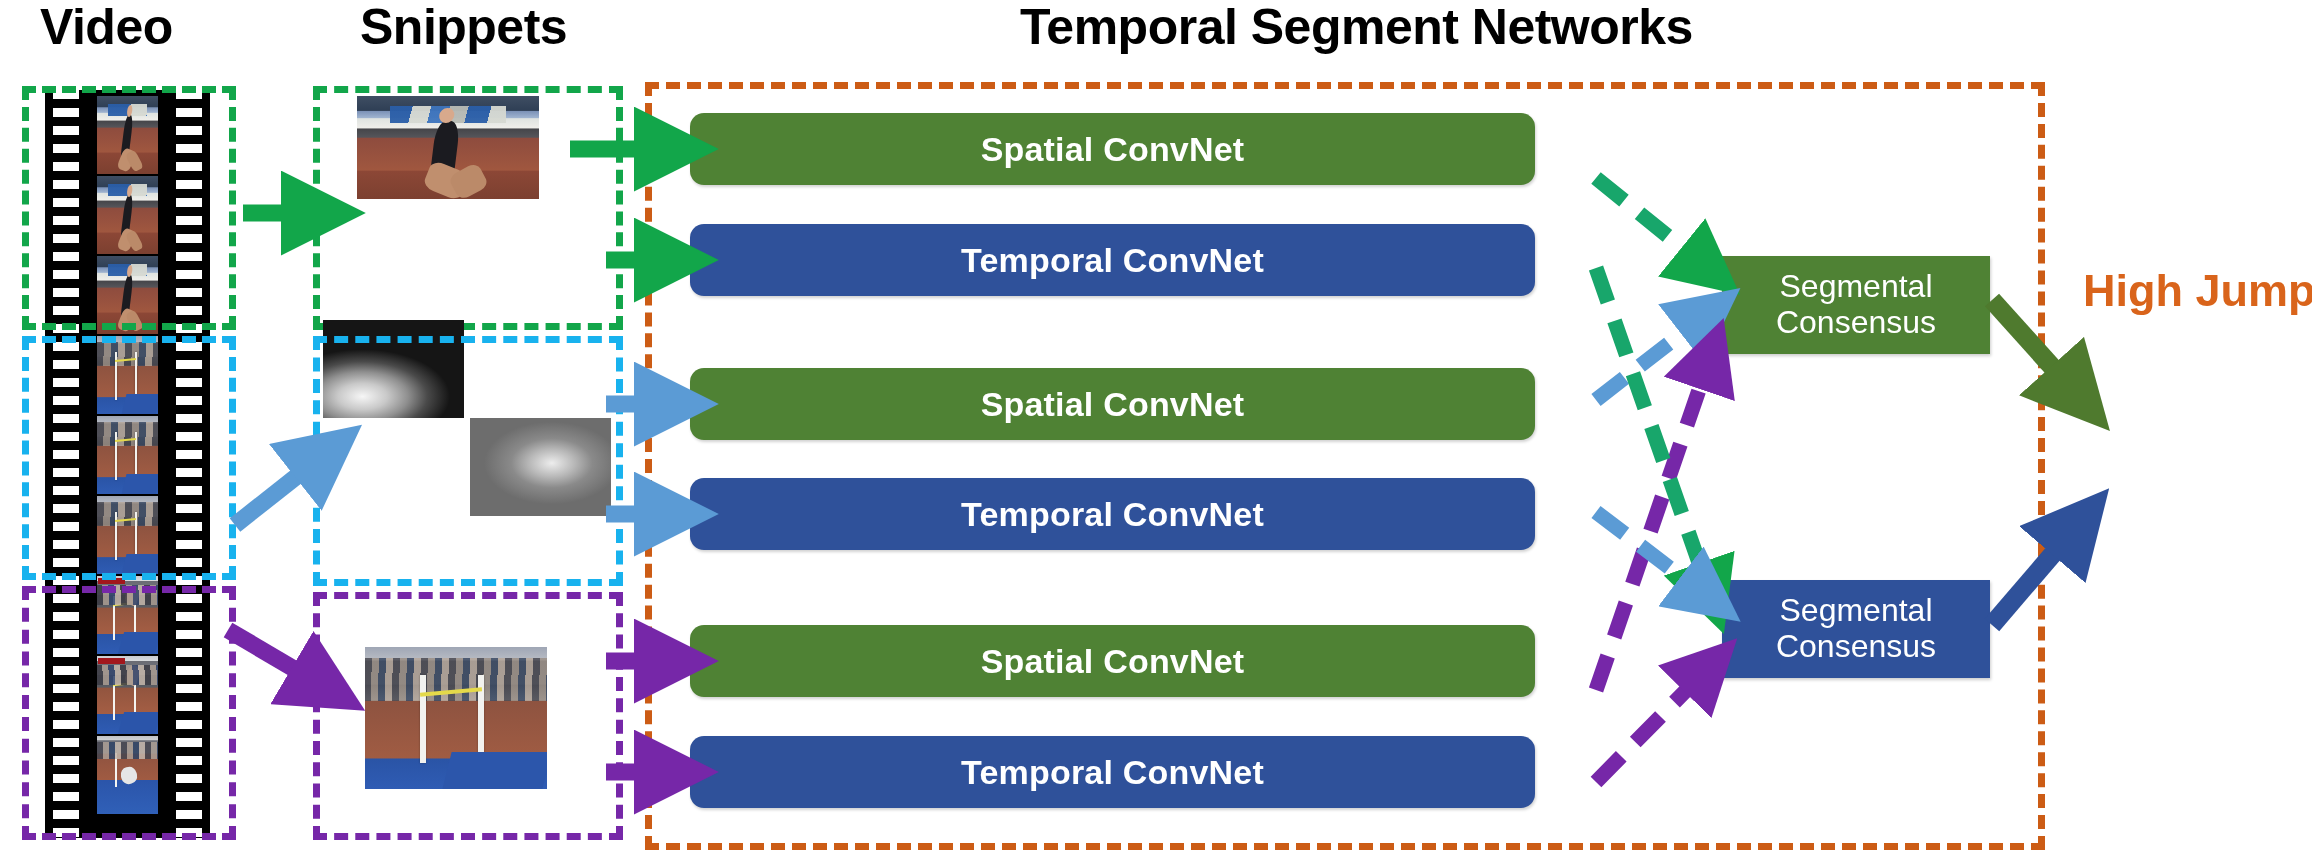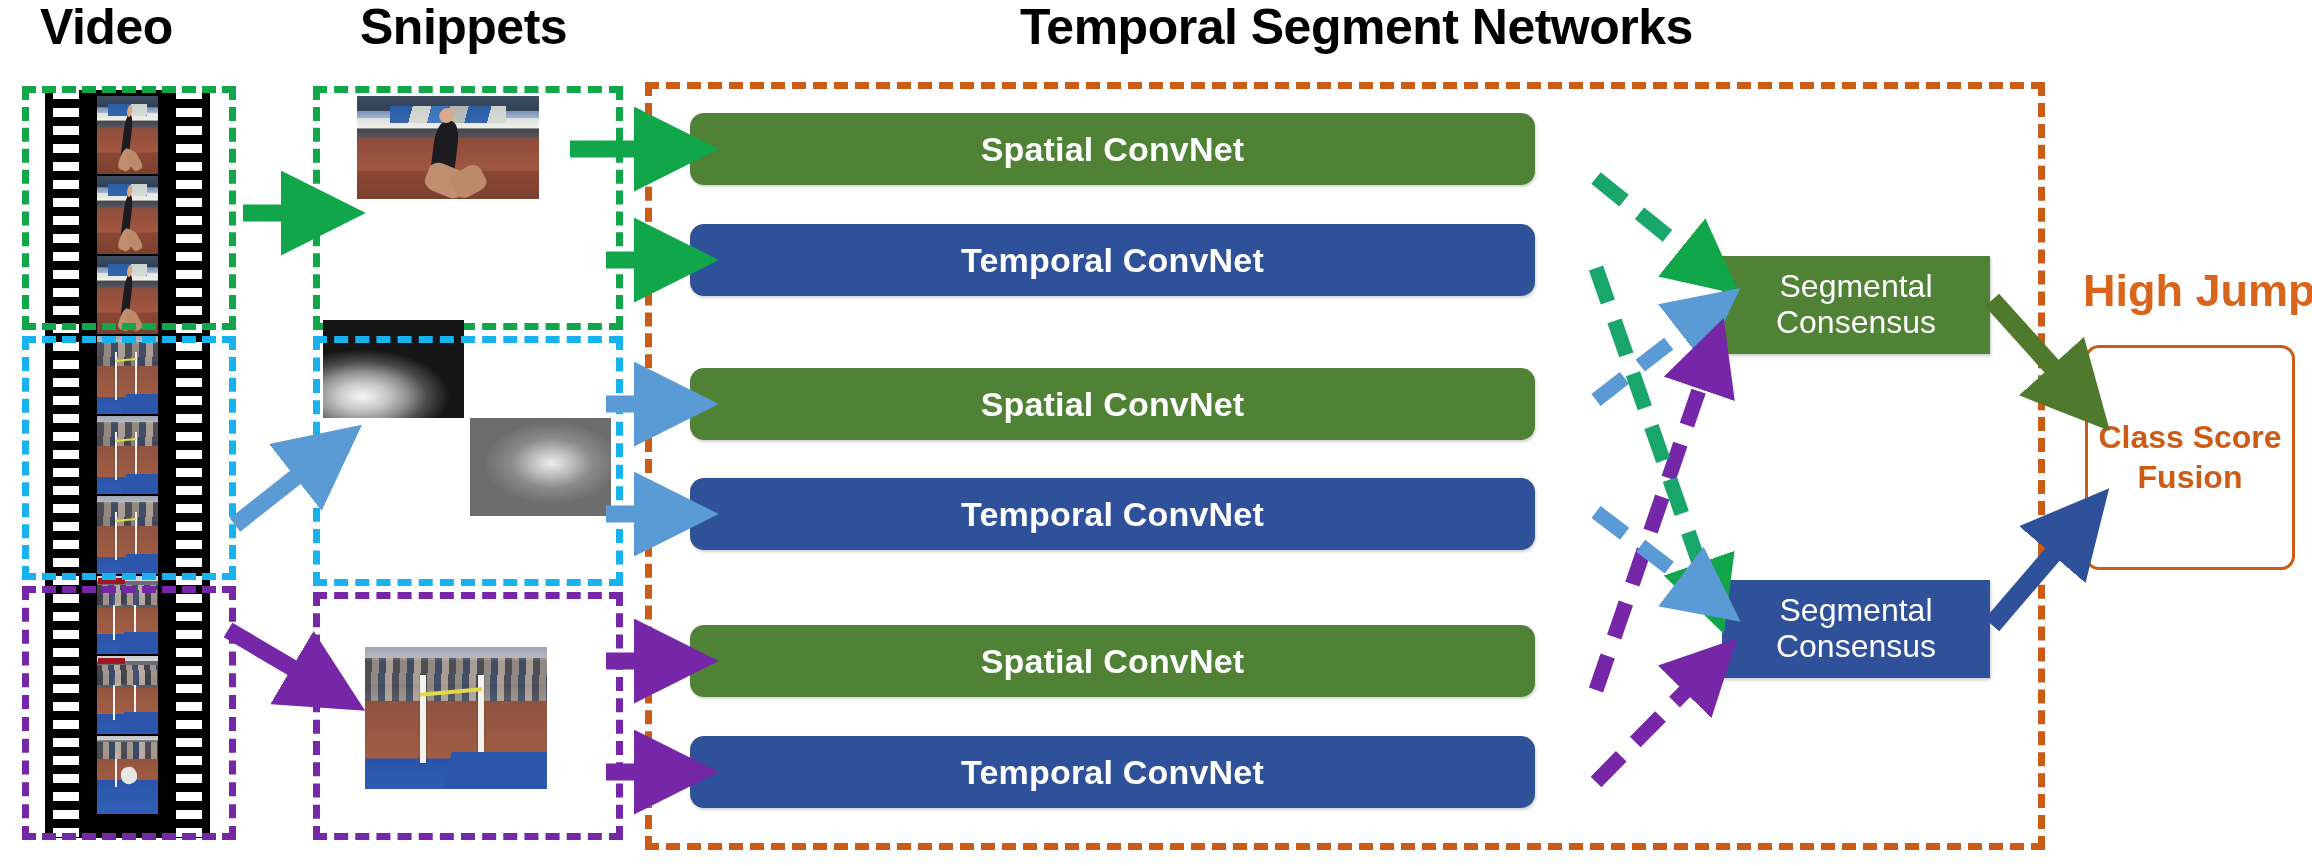--- a/index.html
+++ b/index.html
@@ -397,26 +397,20 @@
     </div>
   </div>
   <div class="abs consensus cons-blue" style="left:1722px;top:580px;width:268px;height:98px;">
     <div>
       <span>Segmental</span><br>
       <span>Consensus</span>
     </div>
   </div>
 
   <div class="abs" id="high-jump-label" style="left:2083px;top:265px;">High Jump</div>
-  <div class="abs" id="fusion-box" style="left:2085px;top:345px;width:210px;height:225px;">
-    <div>
-      <span>Class Score</span><br>
-      <span>Fusion</span>
-    </div>
-  </div>
 
   <svg class="ovl" viewBox="0 0 2312 866">
     <defs>
       <marker id="mk-green" markerWidth="5" markerHeight="5" refX="2.6" refY="2.5" orient="auto">
         <path d="M0,0 L5,2.5 L0,5 z" fill="#12a64a"></path>
       </marker>
       <marker id="mk-cyan" markerWidth="5" markerHeight="5" refX="2.6" refY="2.5" orient="auto">
         <path d="M0,0 L5,2.5 L0,5 z" fill="#5b9bd5"></path>
       </marker>
       <marker id="mk-purple" markerWidth="5" markerHeight="5" refX="2.6" refY="2.5" orient="auto">

